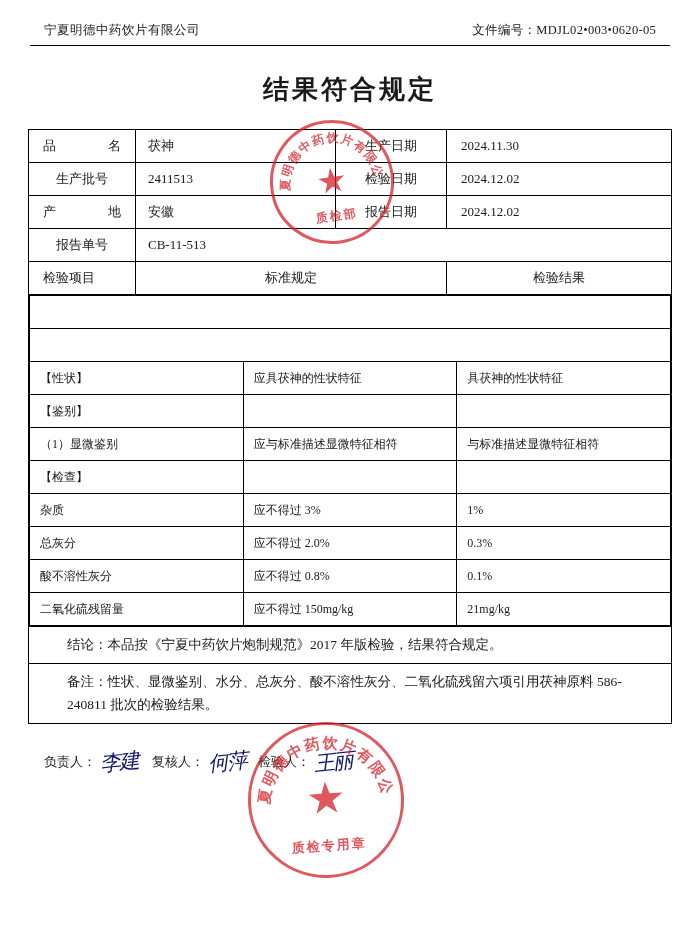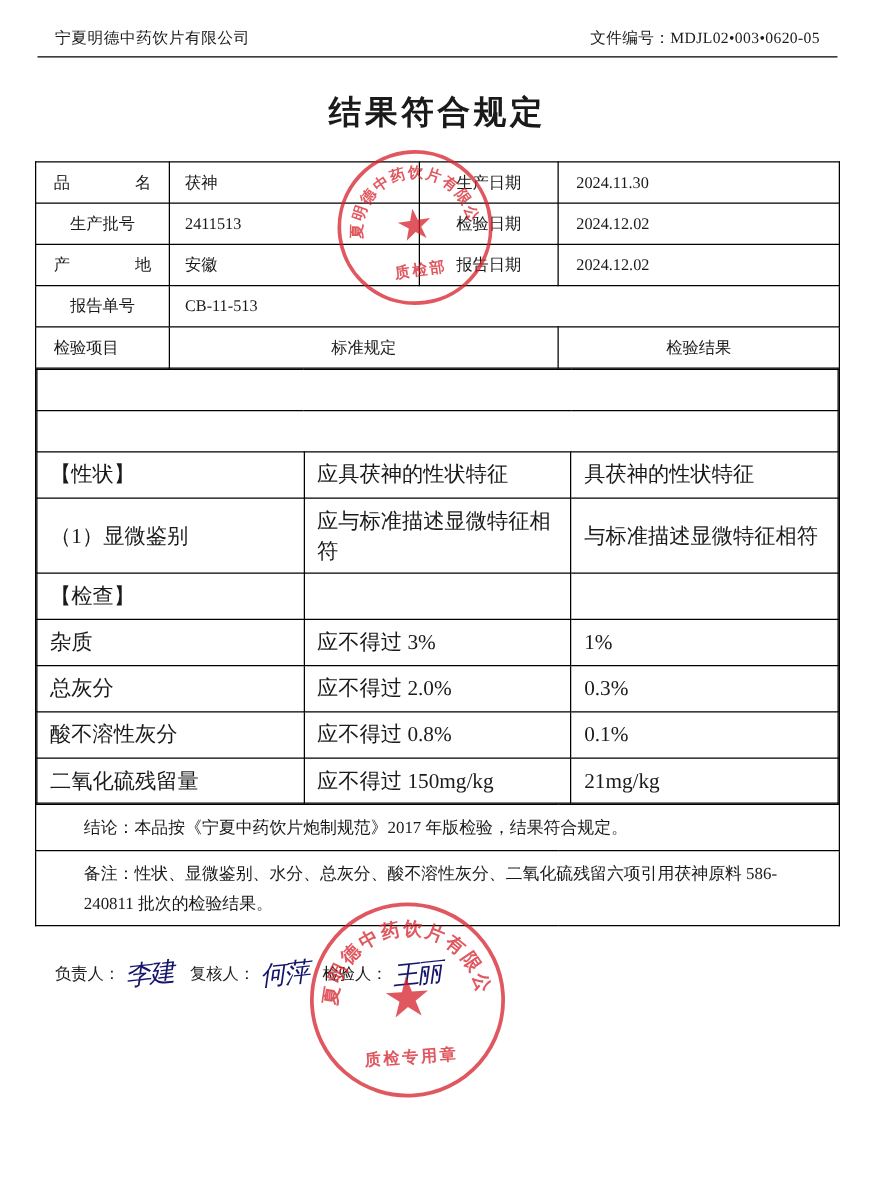--- a/index.html
+++ b/index.html
@@ -102,21 +102,21 @@
     padding: 0 !important;
   }
   .items-wrap {
     position: relative;
     height: 100%;
   }
   .items-table {
     width: 100%;
     border-collapse: collapse;
     table-layout: fixed;
-    font-size: 17px;
+    font-size: 12px;
   }
   .items-table td {
     border: none;
     padding: 7px 10px 7px 14px;
     vertical-align: top;
     line-height: 1.4;
   }
   .col-a { width: 196px; }
   .col-b { width: 208px; margin-left: 48px; }
   .col-c { width: auto; }
@@ -274,20 +274,25 @@
                   <tr class="spacer-row">
                     <td colspan="3"></td>
                   </tr>
             <tr class="spacer-row">
                     <td colspan="3"></td>
                   </tr>
             <tr>
               <td class="col-a">【性状】</td>
               <td class="col-b">应具茯神的性状特征</td>
               <td class="col-c">具茯神的性状特征</td>
+            </tr>
+            <tr>
+              <td class="col-a">【鉴别】</td>
+              <td class="col-b"></td>
+              <td class="col-c"></td>
             </tr>
             <tr>
               <td class="col-a">（1）显微鉴别</td>
               <td class="col-b">应与标准描述显微特征相符</td>
               <td class="col-c">与标准描述显微特征相符</td>
             </tr>
             <tr>
               <td class="col-a">【检查】</td>
               <td class="col-b"></td>
               <td class="col-c"></td>

